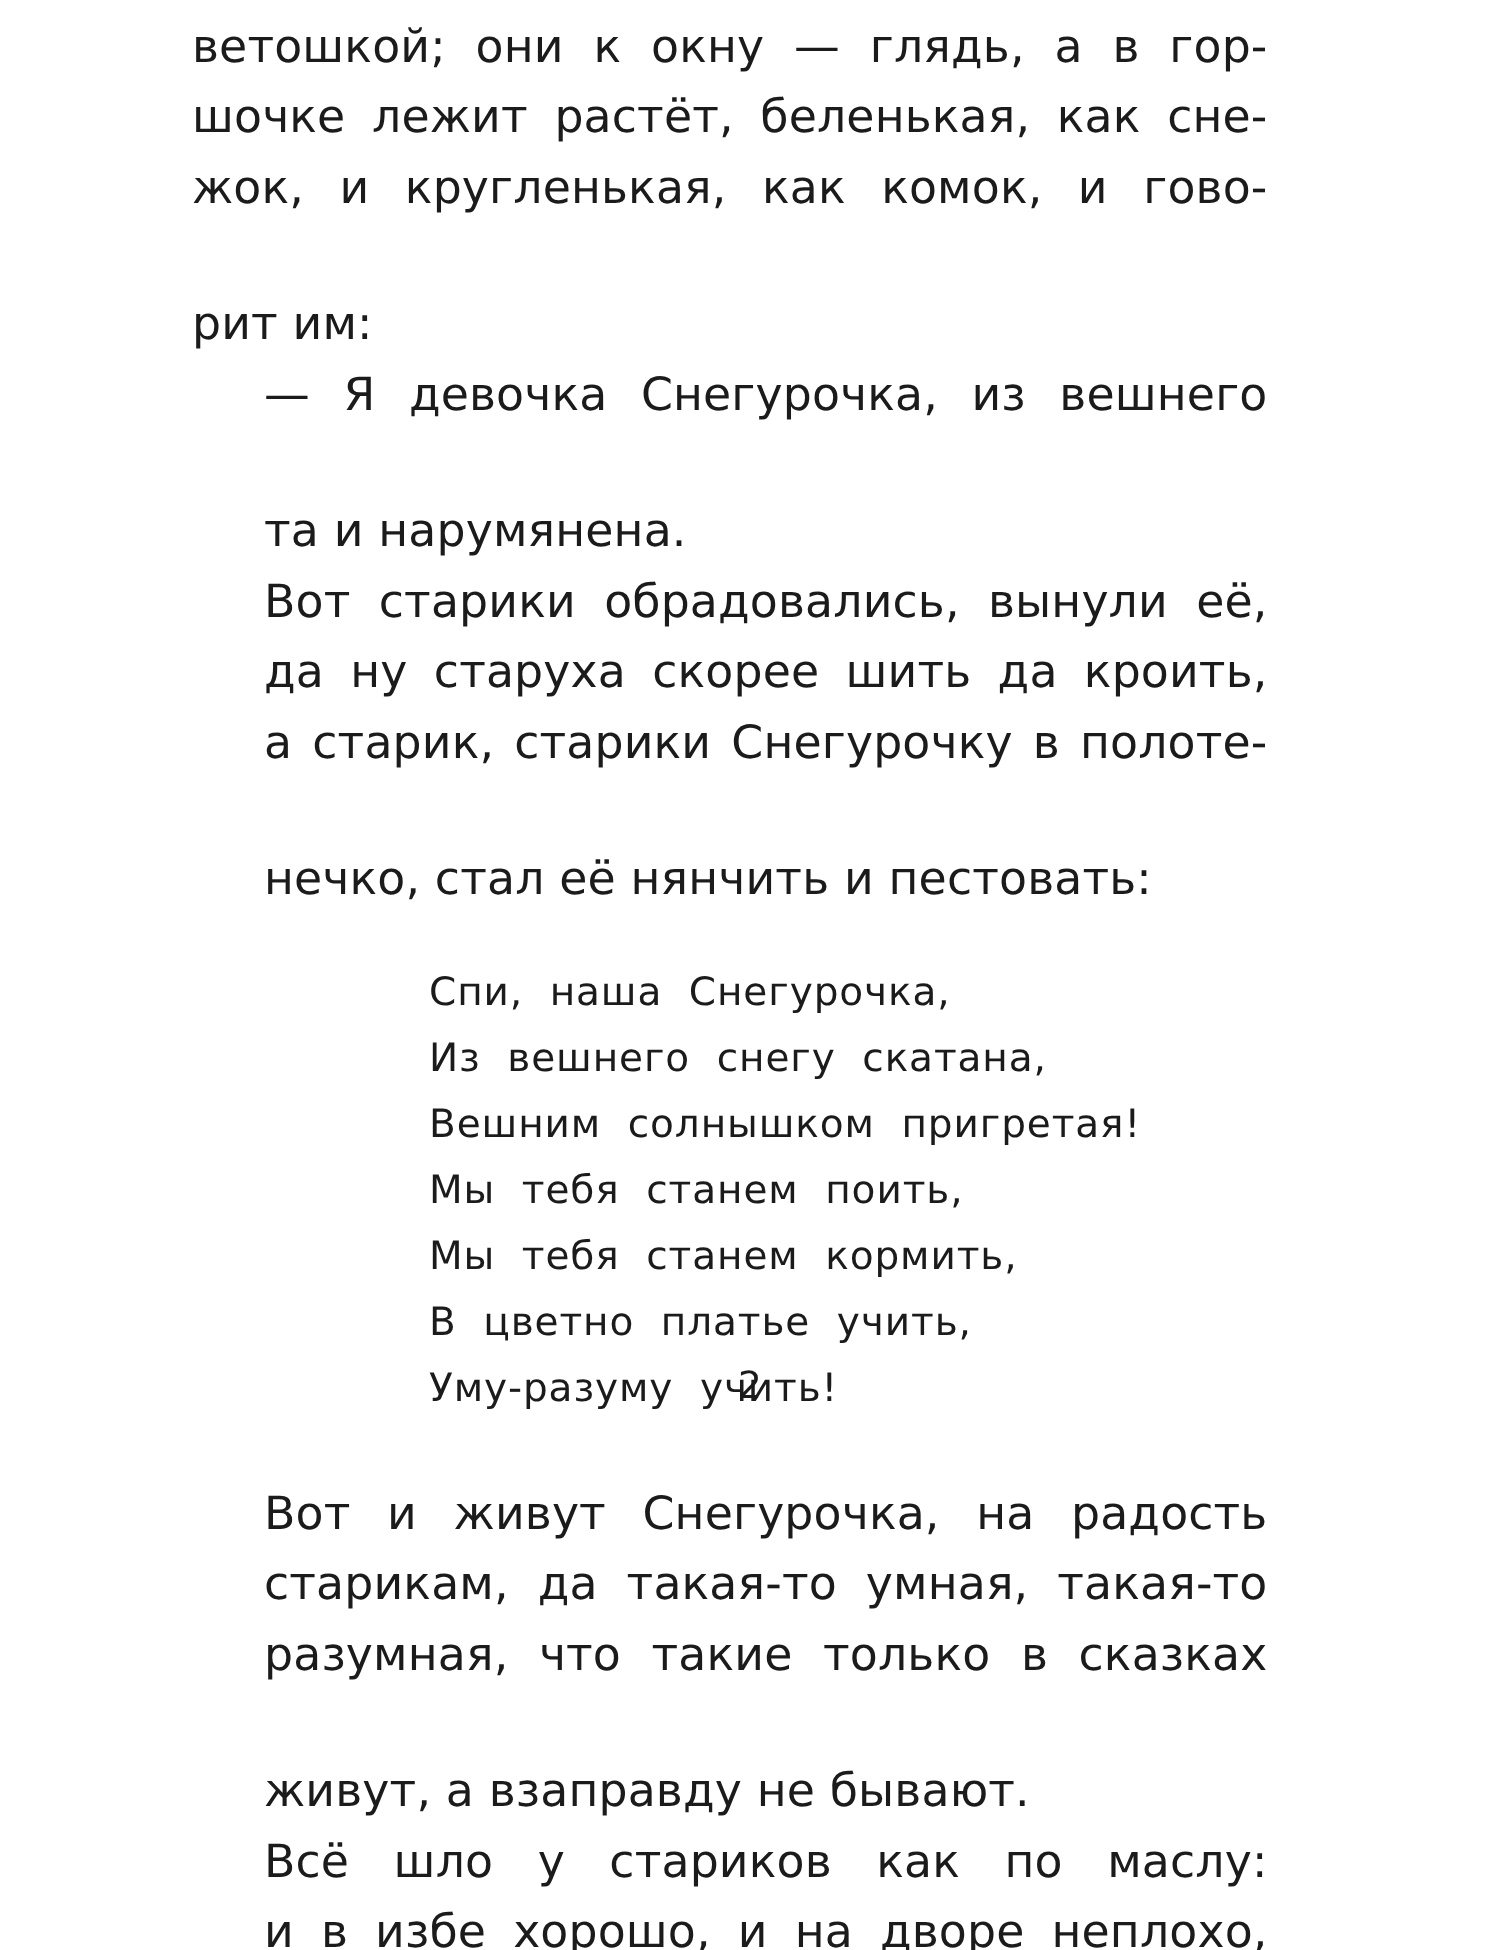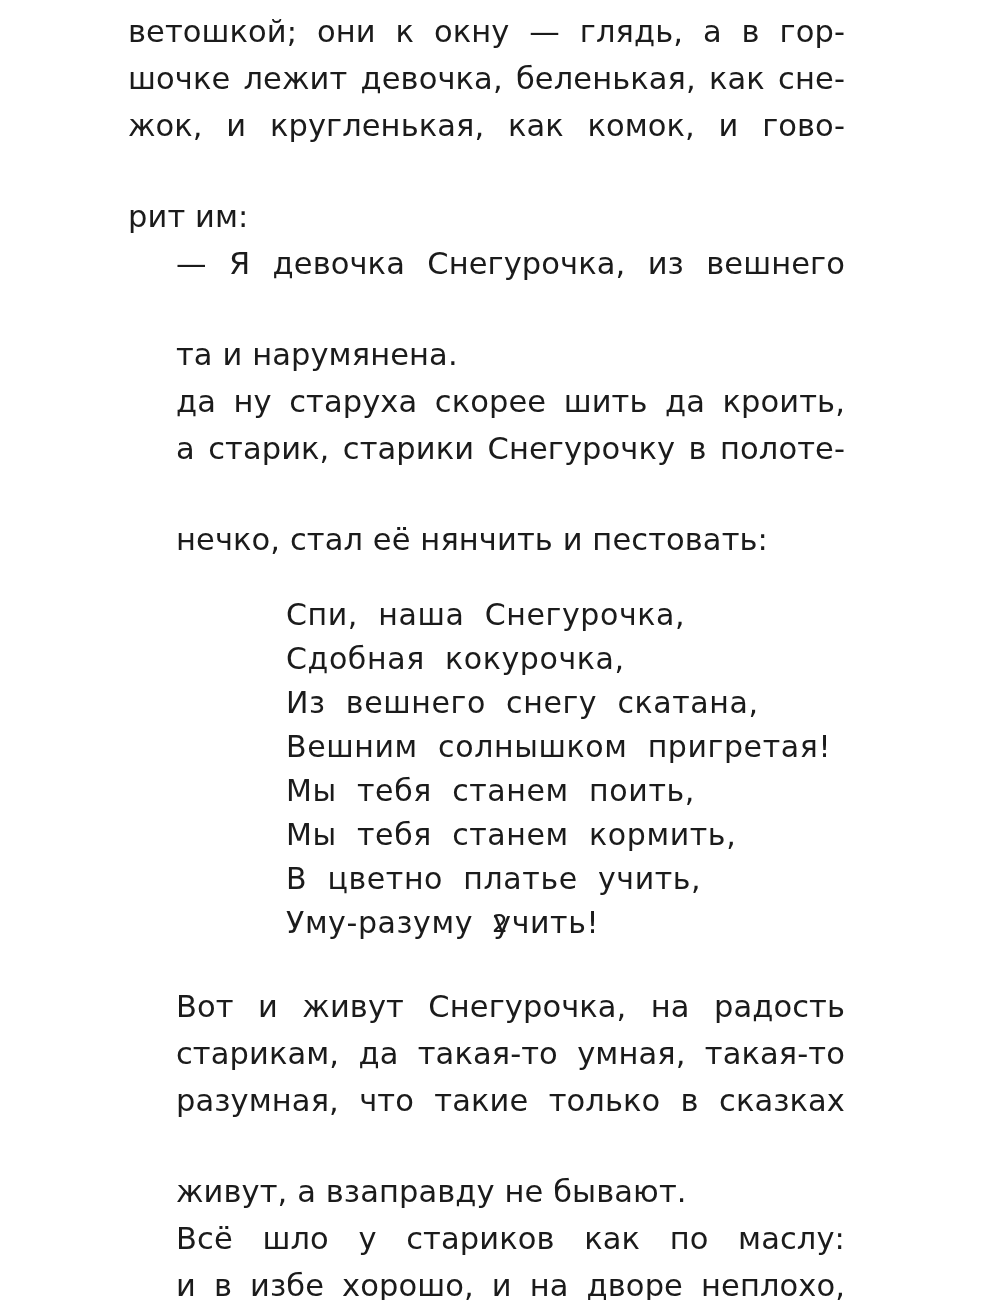--- a/index.html
+++ b/index.html
@@ -51,21 +51,21 @@
     white-space: pre-wrap;
   }
   .ln.last {
     text-align-last: left;
     margin-top: 44px;
   }
 
   .verse {
     margin: 30px 0 0 0;
     padding-left: 158px;
-    font-size: 30px;
+    font-size: 26px;
     line-height: 44px;
     letter-spacing: 0.6px;
   }
   .verse .vline {
     display: block;
     white-space: pre;
   }
 
   .gap-after-verse {
     height: 38px;
@@ -83,39 +83,39 @@
 </style>
 </head>
 <body>
 
 <div class="page">
 
   <div class="body-text">
 
     <p class="para">
       <span class="ln">ветошкой; они к окну — глядь, а в гор-</span>
-      <span class="ln">шочке лежит девочка, беленькая, как сне-</span>
+      <span class="ln">шочке лежит растёт, беленькая, как сне-</span>
       <span class="ln">жок, и кругленькая, как комок, и гово-</span>
       <span class="ln last">рит им:</span>
     </p>
 
     <p class="para indent">
       <span class="ln">— Я девочка Снегурочка, из вешнего</span>
       <span class="ln last">та и нарумянена.</span>
     </p>
 
     <p class="para indent">
+      <span class="ln">Вот старики обрадовались, вынули её,</span>
       <span class="ln">да ну старуха скорее шить да кроить,</span>
       <span class="ln">а старик, старики Снегурочку в полоте-</span>
       <span class="ln last">нечко, стал её нянчить и пестовать:</span>
     </p>
 
     <div class="verse">
       <span class="vline">Спи,  наша  Снегурочка,</span>
-      <span class="vline">Сдобная  кокурочка,</span>
       <span class="vline">Из  вешнего  снегу  скатана,</span>
       <span class="vline">Вешним  солнышком  пригретая!</span>
       <span class="vline">Мы  тебя  станем  поить,</span>
       <span class="vline">Мы  тебя  станем  кормить,</span>
       <span class="vline">В  цветно  платье  учить,</span>
       <span class="vline">Уму-разуму  учить!</span>
     </div>
 
     <div class="gap-after-verse"></div>
 

